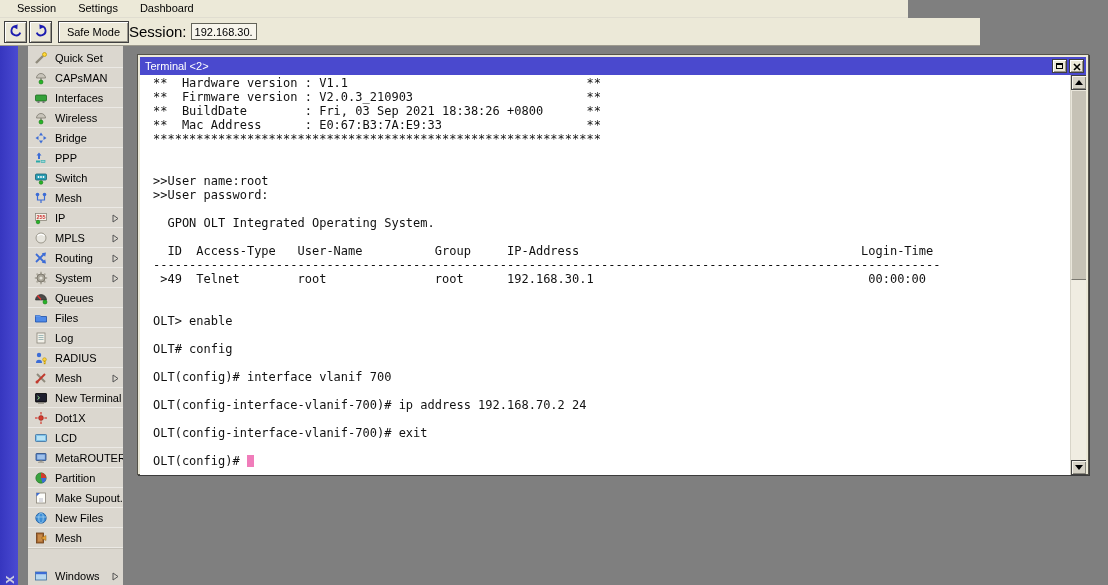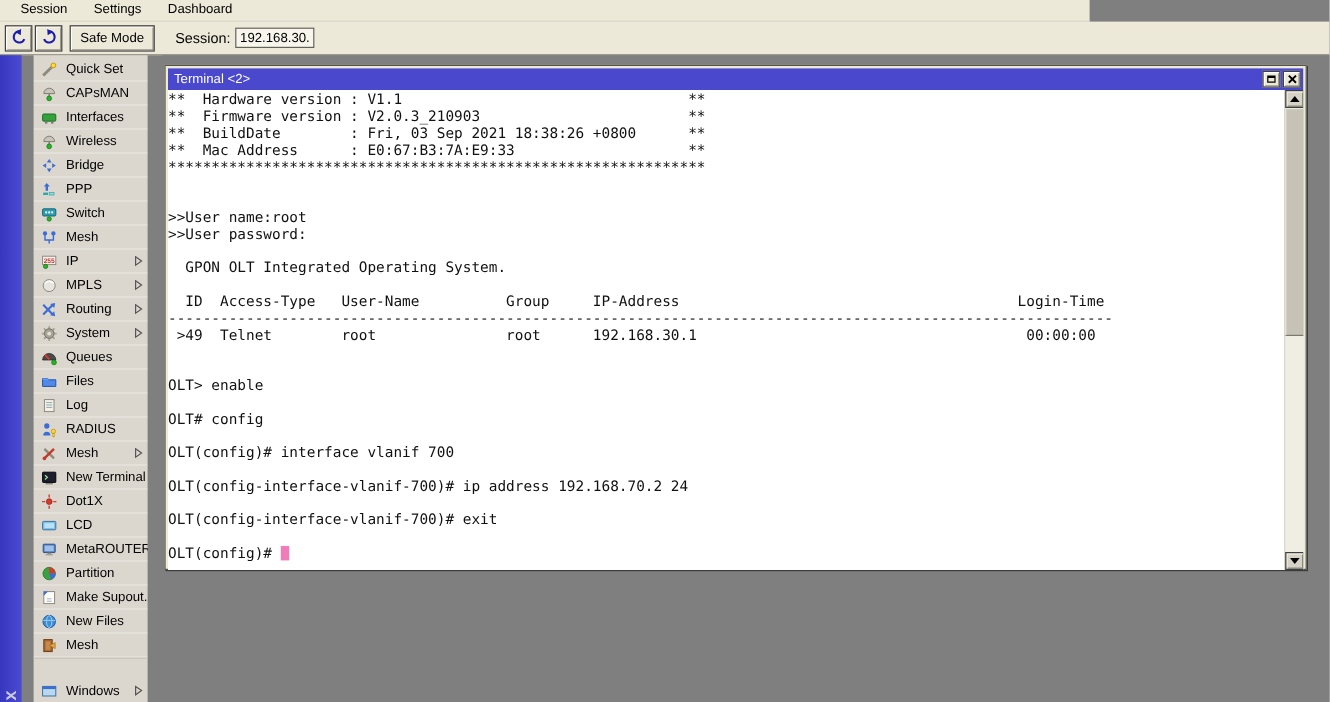--- a/index.html
+++ b/index.html
@@ -13,35 +13,35 @@
   .menubar {
     position:absolute; left:0; top:0; width:908px; height:18px;
     background:#ece9d8; display:flex; align-items:center; padding-left:6px;
     border-bottom:1px solid #e0ddd0;
   }
   .menubar .menu-item {
     font-size:11px; color:#000; padding:1px 11px 2px 11px; cursor:default;
   }
   
   .toolbar {
-    position:absolute; left:0; top:18px; width:1108px; height:28px;
+    position:absolute; left:0; top:18px; width:980px; height:28px;
     background:#ece9d8; display:flex; align-items:center;
     border-bottom:1px solid #9d9a8e;
   }
   .tool-btn {
     height:22px; background:#ece9d8;
     border:1px solid #404040;
     box-shadow: inset 1px 1px 0 #ffffff, inset -1px -1px 0 #9a978c;
     display:flex; align-items:center; justify-content:center;
     font-size:11px; color:#000; cursor:default;
   }
   .btn-undo, .btn-redo { width:23px; margin-left:4px; }
   .btn-redo { margin-left:2px; }
   .btn-safemode { width:71px; margin-left:6px; }
-  .session-label { font-size:12px; margin-left:17px; }
+  .session-label { font-size:15px; }
   .session-input {
     width:66px; height:17px; margin-left:4px;
     border:1px solid #636359; background:#f7f5ec;
     font-family:"Liberation Sans", sans-serif; font-size:11px; padding:1px 3px;
   }
   
   .bluebar {
     position:absolute; left:0; top:46px; width:18px; height:539px;
     background:linear-gradient(90deg,#3636bf,#4a4ad2);
     overflow:visible;
@@ -86,21 +86,21 @@
   .tb-btn {
     width:15px; height:14px; background:#ece9d8; border:1px solid #404040;
     box-shadow: inset 1px 1px 0 #fff, inset -1px -1px 0 #9a978c;
     display:flex; align-items:center; justify-content:center; cursor:default;
   }
   .glyph-max { width:7px; height:6px; border:1px solid #000; border-top-width:2px; }
   .term-body {
     position:relative; height:400px; background:#fff; overflow:hidden;
   }
   .term-pre {
-    margin:0; padding:1px 0 0 0;
+    margin:0; padding:1px 0 0 13px;
     font-family:"DejaVu Sans Mono","Liberation Mono",monospace;
     font-size:12px; line-height:14px; color:#111; white-space:pre;
   }
   .cursor {
     display:inline-block; width:7px; height:12px; vertical-align:-2px;
   }
   
   .scrollbar {
     position:absolute; right:0; top:0; width:16px; height:400px;
     background:#f0ede2; border-left:1px solid #d8d5c9;

